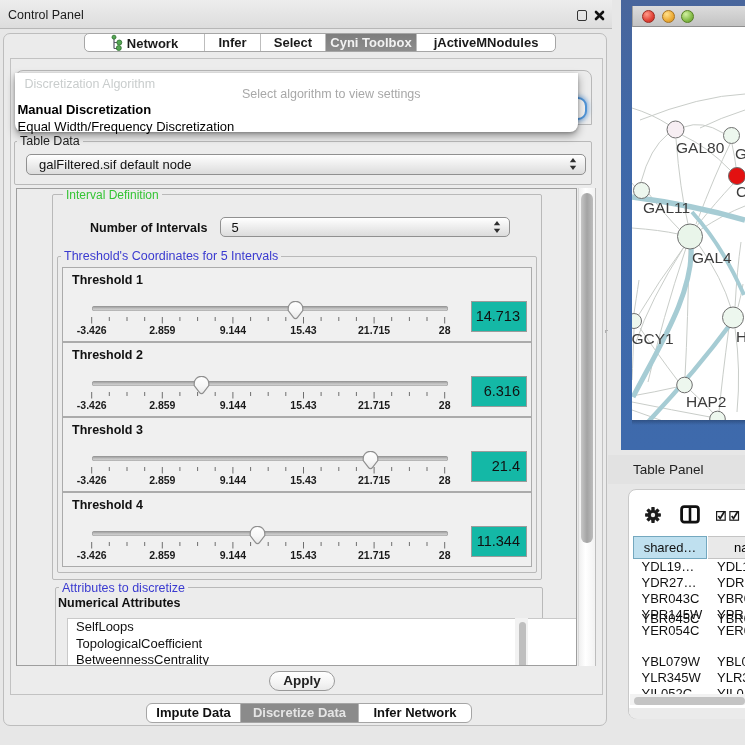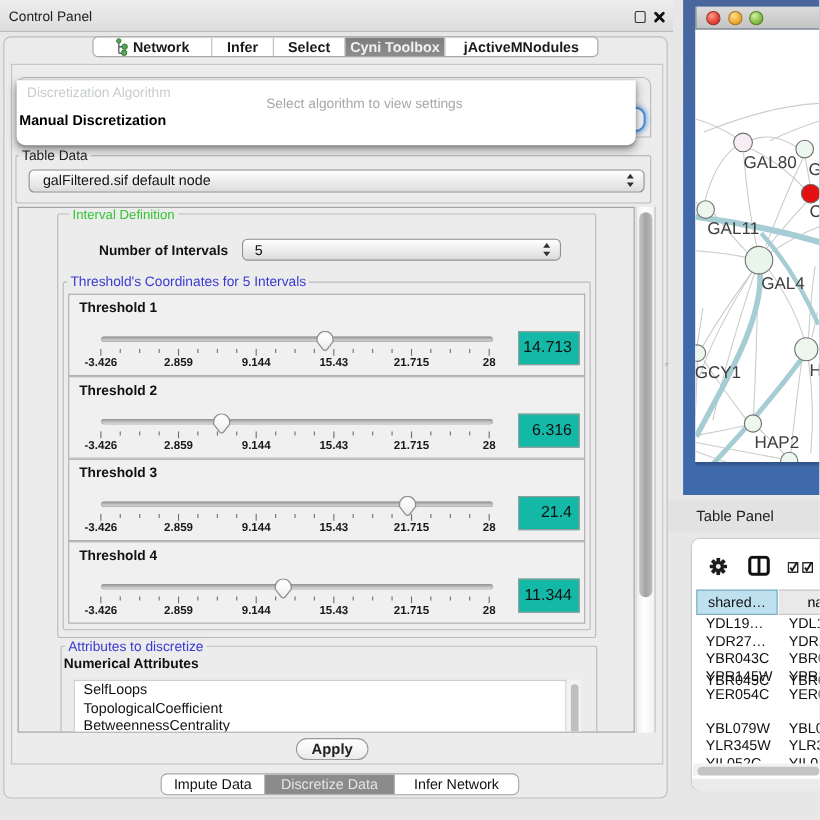--- a/index.html
+++ b/index.html
@@ -28,26 +28,26 @@
 
 
 .tpanel { position:absolute; left:62px; width:470px; height:75px; background:#f0f0f0; border:1px solid #ababab; }
 .ttitle { position:absolute; left:9px; top:5px; font-size:12.5px; font-weight:bold; color:#111; }
 .track { position:absolute; left:28.5px; top:38px; width:356px; height:4.5px; border-radius:2.5px; background:linear-gradient(#8f8f8f,#c4c4c4 55%,#d8d8d8); box-shadow:inset 0 0 0 0.5px #9a9a9a; }
 .tl { position:absolute; width:60px; text-align:center; font-size:10.5px; font-weight:bold; color:#1a1a1a; }
 .tlabels { position:absolute; left:0; top:56px; width:470px; height:12px; }
 .tfield { position:absolute; left:408px; top:33px; width:56px; height:31px; background:#14b8a6; border:1px solid #9b9b9b; font-size:14.5px; color:#111; text-align:right; line-height:29px; padding-right:6px; }
 
 
-#attrlist { left:67px; top:618px; width:448px; height:48px; background:#fff; border:1px solid #c9c9c9; border-bottom:none; font-size:13px; color:#111; overflow:hidden; }
+#attrlist { left:67px; top:618px; width:536px; height:48px; background:#fff; border:1px solid #c9c9c9; border-bottom:none; font-size:13px; color:#111; overflow:hidden; }
 #attrlist div { padding-left:8px; height:16.7px; line-height:16.7px; }
 
 
 #btabs { left:146px; top:703px; height:20px; background:#fff; border:1px solid #a5a5a5; border-radius:6px; display:flex; overflow:hidden; }
-#btabs .tab { font-size:13px; font-weight:normal; color:#111; line-height:18px; text-align:center; border-right:1px solid #b5b5b5; }
+#btabs .tab { font-size:13px; font-weight:bold; color:#111; line-height:18px; text-align:center; border-right:1px solid #b5b5b5; }
 #btabs .tab:last-child { border-right:none; }
 #btabs .sel { background:#8b8b8b; color:#e5e5e5; }
 
 
 #apply { left:269px; top:671px; width:66px; height:20px; background:linear-gradient(#ffffff,#f4f4f4 60%,#e9e9e9); border:1px solid #9a9a9a; border-radius:10px; font-size:13.5px; font-weight:bold; color:#222; text-align:center; line-height:18px; }
 
 
 #popup { left:14.5px; top:73px; width:563.5px; height:59px; background:#fff; border-radius:0 0 8px 8px; box-shadow:0 4px 9px rgba(0,0,0,.38), 0 1px 3px rgba(0,0,0,.2); z-index:50; }
 
 
@@ -103,21 +103,21 @@
 <div class="gtitle" style="left:17px;top:133.5px;color:#222;font-size:12.5px">Table Data</div>
 <div class="combo" style="left:26px;top:154px;width:560px;height:20.5px">
       <span style="font-size:13px;position:absolute;left:12px;top:50%;transform:translateY(-50%)">galFiltered.sif default node</span>
       <svg width="8" height="12" style="position:absolute;right:8px;top:50%;transform:translateY(-50%)">
         <path d="M4,0 L7.2,4.2 H0.8 Z" fill="#2e2e2e"></path>
         <path d="M4,12 L7.2,7.8 H0.8 Z" fill="#2e2e2e"></path>
       </svg>
     </div>
 
 <div class="abs" id="tabs">
-<div class="tab" style="width:108px"><svg width="12" height="17" style="vertical-align:-3.5px;margin-right:4px">
+<div class="tab" style="width:120px"><svg width="12" height="17" style="vertical-align:-3.5px;margin-right:4px">
           <path d="M3,3 V14.5 M3,8.5 H7 M3,14.5 H6" fill="none" stroke="#5a5a6a" stroke-width="1.2"></path>
           <circle cx="3" cy="3.2" r="2" fill="#55a855" stroke="#2e6e2e" stroke-width="0.8"></circle>
           <circle cx="8.3" cy="8.5" r="2.5" fill="#55a855" stroke="#2e6e2e" stroke-width="0.8"></circle>
           <circle cx="7.8" cy="14" r="2.5" fill="#55a855" stroke="#2e6e2e" stroke-width="0.8"></circle>
         </svg>Network</div>
 <div class="tab" style="width:56px">Infer</div>
 <div class="tab" style="width:65px">Select</div>
 <div class="tab sel" style="width:91px">Cyni Toolbox</div>
 <div class="tab" style="width:138px">jActiveMNodules</div>
 </div>
@@ -314,20 +314,21 @@
 <div class="abs" id="btabs">
 <div class="tab" style="width:94px">Impute Data</div>
 <div class="tab sel" style="width:118px">Discretize Data</div>
 <div class="tab" style="width:112px">Infer Network</div>
 </div>
 
 <div class="abs" id="popup">
 <div style="position:absolute;left:10px;top:4px;font-size:12.5px;color:#c9cdcd">Discretization Algorithm</div>
 <div style="position:absolute;left:227.5px;top:14px;font-size:12.5px;color:#a8a8a8">Select algorithm to view settings</div>
 <div style="position:absolute;left:3px;top:29px;font-size:13px;font-weight:bold;color:#000">Manual Discretization</div>
+<div style="position:absolute;left:3px;top:45.5px;font-size:13px;color:#000">Equal Width/Frequency Discretization</div>
 </div>
 
 <div class="abs" style="left:605px;top:330px;width:2.5px;height:3px;border-left:1px solid #b0b0b0;border-top:1px solid #b0b0b0"></div>
 
 <div class="abs" id="netwin"></div>
 <div class="abs" id="nettitle">
 <div class="light" style="left:9px;background:radial-gradient(circle at 35% 30%,#ff9a8a,#e14337 60%,#b92c22);border:1px solid #9c2a20"></div>
 <div class="light" style="left:28.5px;background:radial-gradient(circle at 35% 30%,#ffe08a,#ecab35 60%,#c88a26);border:1px solid #a8731f"></div>
 <div class="light" style="left:48px;background:radial-gradient(circle at 35% 30%,#d2f0a0,#84bc48 60%,#639631);border:1px solid #567f23"></div>
 </div>

